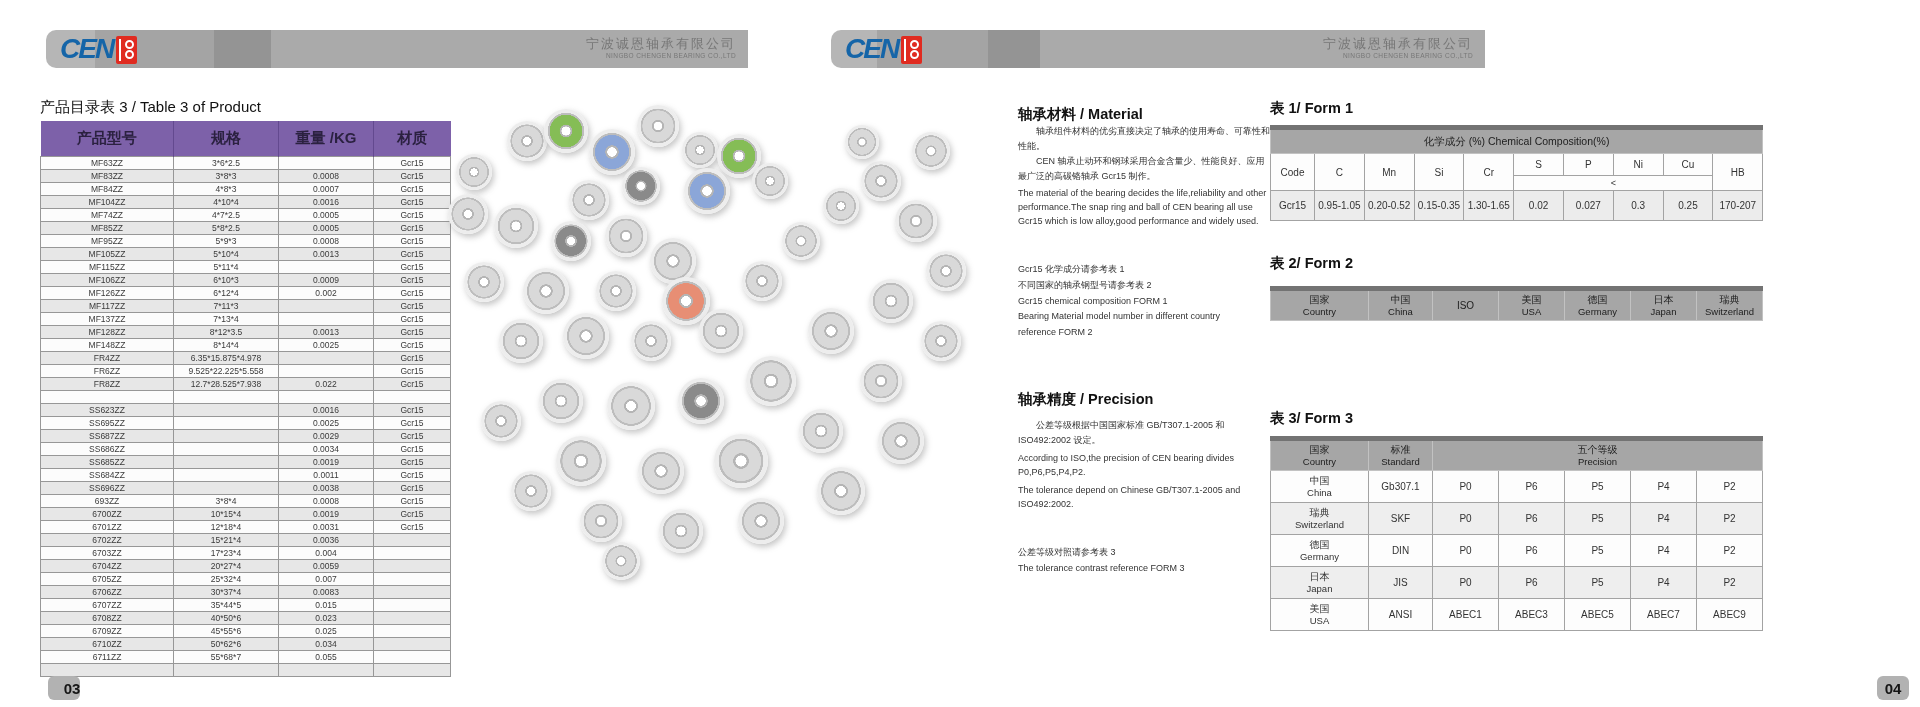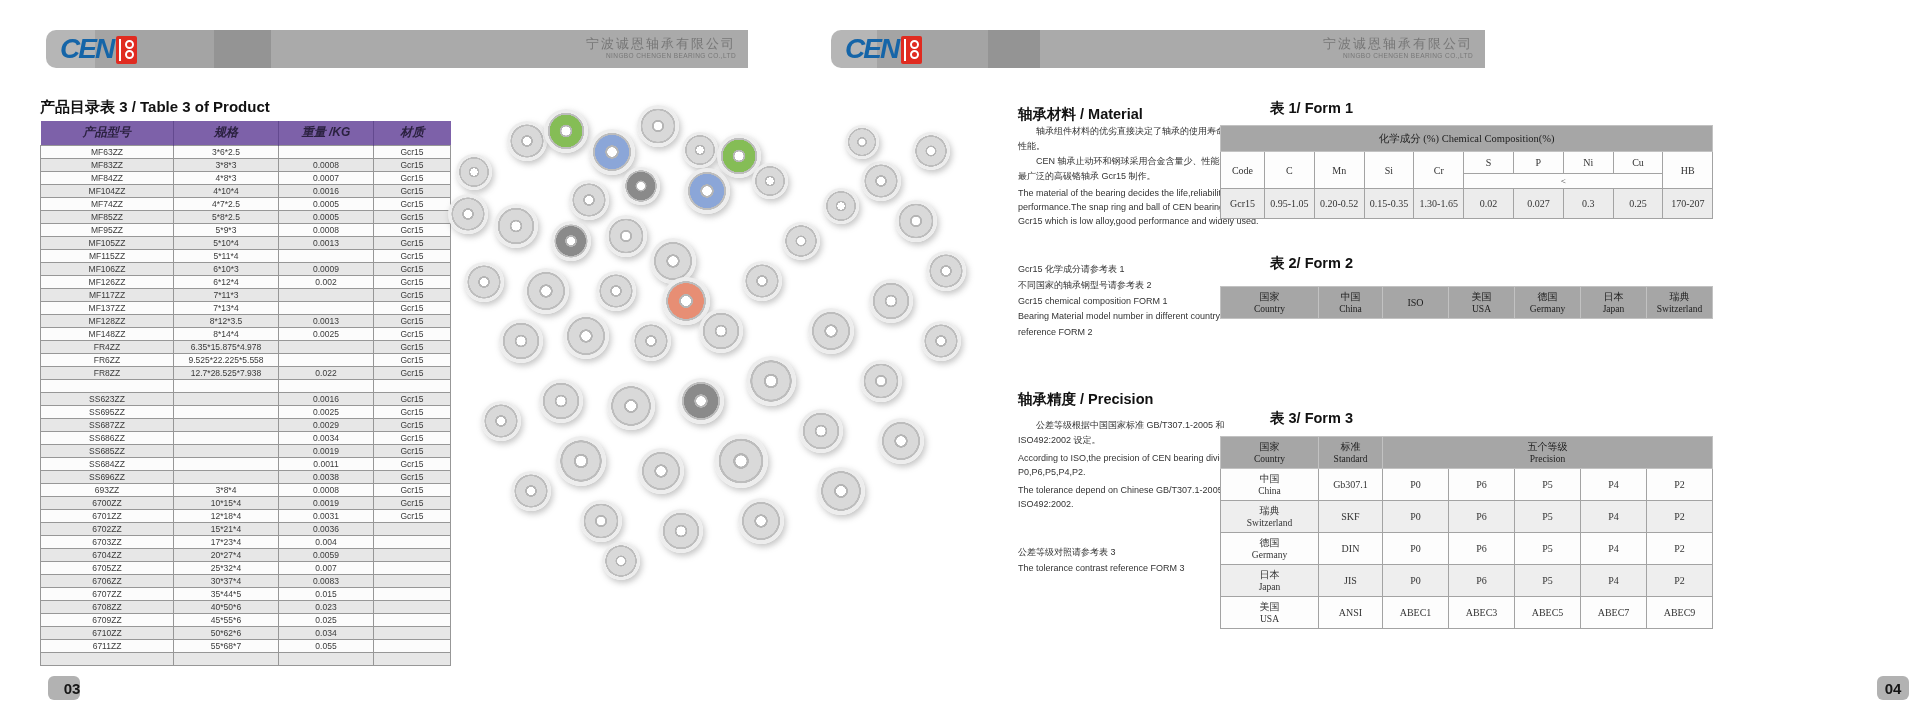--- a/index.html
+++ b/index.html
@@ -29,25 +29,25 @@
   .logo-red .ring {
     position:absolute; left:9px; width:9px; height:9px; border:2px solid #fff;
     border-radius:50%;
   }
   .logo-red .r1 { top:4px; } .logo-red .r2 { top:14px; }
   .company { position:absolute; right:12px; top:6px; text-align:right; color:#777; }
   .company .cn { font-size:13px; letter-spacing:2px; line-height:15px; }
   .company .en { font-size:6.5px; letter-spacing:.4px; line-height:9px; }
 
   
-  .product-title { position:absolute; left:40px; top:98px; font-size:15px; font-weight:bold; color:#111; }
+  .product-title { position:absolute; left:40px; top:98px; font-size:15px; font-weight:normal; color:#111; }
   table.product { position:absolute; left:40px; top:121px; width:410px; border-collapse:collapse; table-layout:fixed; }
   table.product th {
-    background:var(--purple,#7d61a9); color:#2b2140; font-size:12px; font-weight:bold;
-    height:24px; border-right:1px solid #63498f; padding:0;font-style:italic;
+    background:var(--purple,#7d61a9); color:#2b2140; font-size:15px; font-weight:bold;
+    height:35px; border-right:1px solid #63498f; padding:0;
   }
   table.product th:last-child { border-right:none; }
   table.product td {
     height:13px; font-size:8.5px; color:#3a3a3a; text-align:center; padding:0 2px;
     border:1px solid #979797; background:#fcfcfc; white-space:nowrap; overflow:hidden;
   }
   table.product tr.alt td { background:#e7e7e7; }
 
   
   .bearing { position:absolute; border-radius:50%; box-shadow:2px 3px 6px rgba(110,110,110,.4); }
@@ -62,21 +62,21 @@
 
   
   .txt-col { position:absolute; left:1018px; width:252px; }
   .section-title { font-size:14.5px; font-weight:bold; color:#111; margin:0; }
   .cn-para { font-size:9px; line-height:1.65; color:#333; text-indent:2em; margin:0; }
   .en-para { font-size:9px; line-height:1.55; color:#333; margin:4px 0 0; }
   .note-line { font-size:9px; line-height:1.75; color:#333; }
 
   
   .form-title { position:absolute; font-size:14.5px; font-weight:bold; color:#111; left:1270px; }
-  table.form { position:absolute; left:1220px; width:492px; border-collapse:collapse; table-layout:fixed; border-top:1px solid #737373;font-family:Liberation Serif, serif; }
+  table.form { position:absolute; left:1270px; width:492px; border-collapse:collapse; table-layout:fixed; border-top:5px solid #737373; }
   table.form td { border:1px solid #a3a3a3; text-align:center; font-size:10px; color:#333; padding:1px 2px; background:#fdfdfd; }
   table.form td.gray { background:var(--form-gray,#a6a6a6); color:#1d1d1d; border-color:#c2c2c2; }
   table.form .cn { font-size:10px; line-height:13px; }
   table.form .en { font-size:9.5px; line-height:12px; }
   #form1 tr.band td  { height:26px; font-size:10.5px; }
   #form1 tr.hdr td   { height:22px; }
   #form1 tr.sub td   { height:15px; font-size:9px; }
   #form1 tr.data td  { height:30px; background:#ececec; }
   #form2 tr.hdr td   { height:32px; }
   #form2 tr.data td  { height:36px; }

